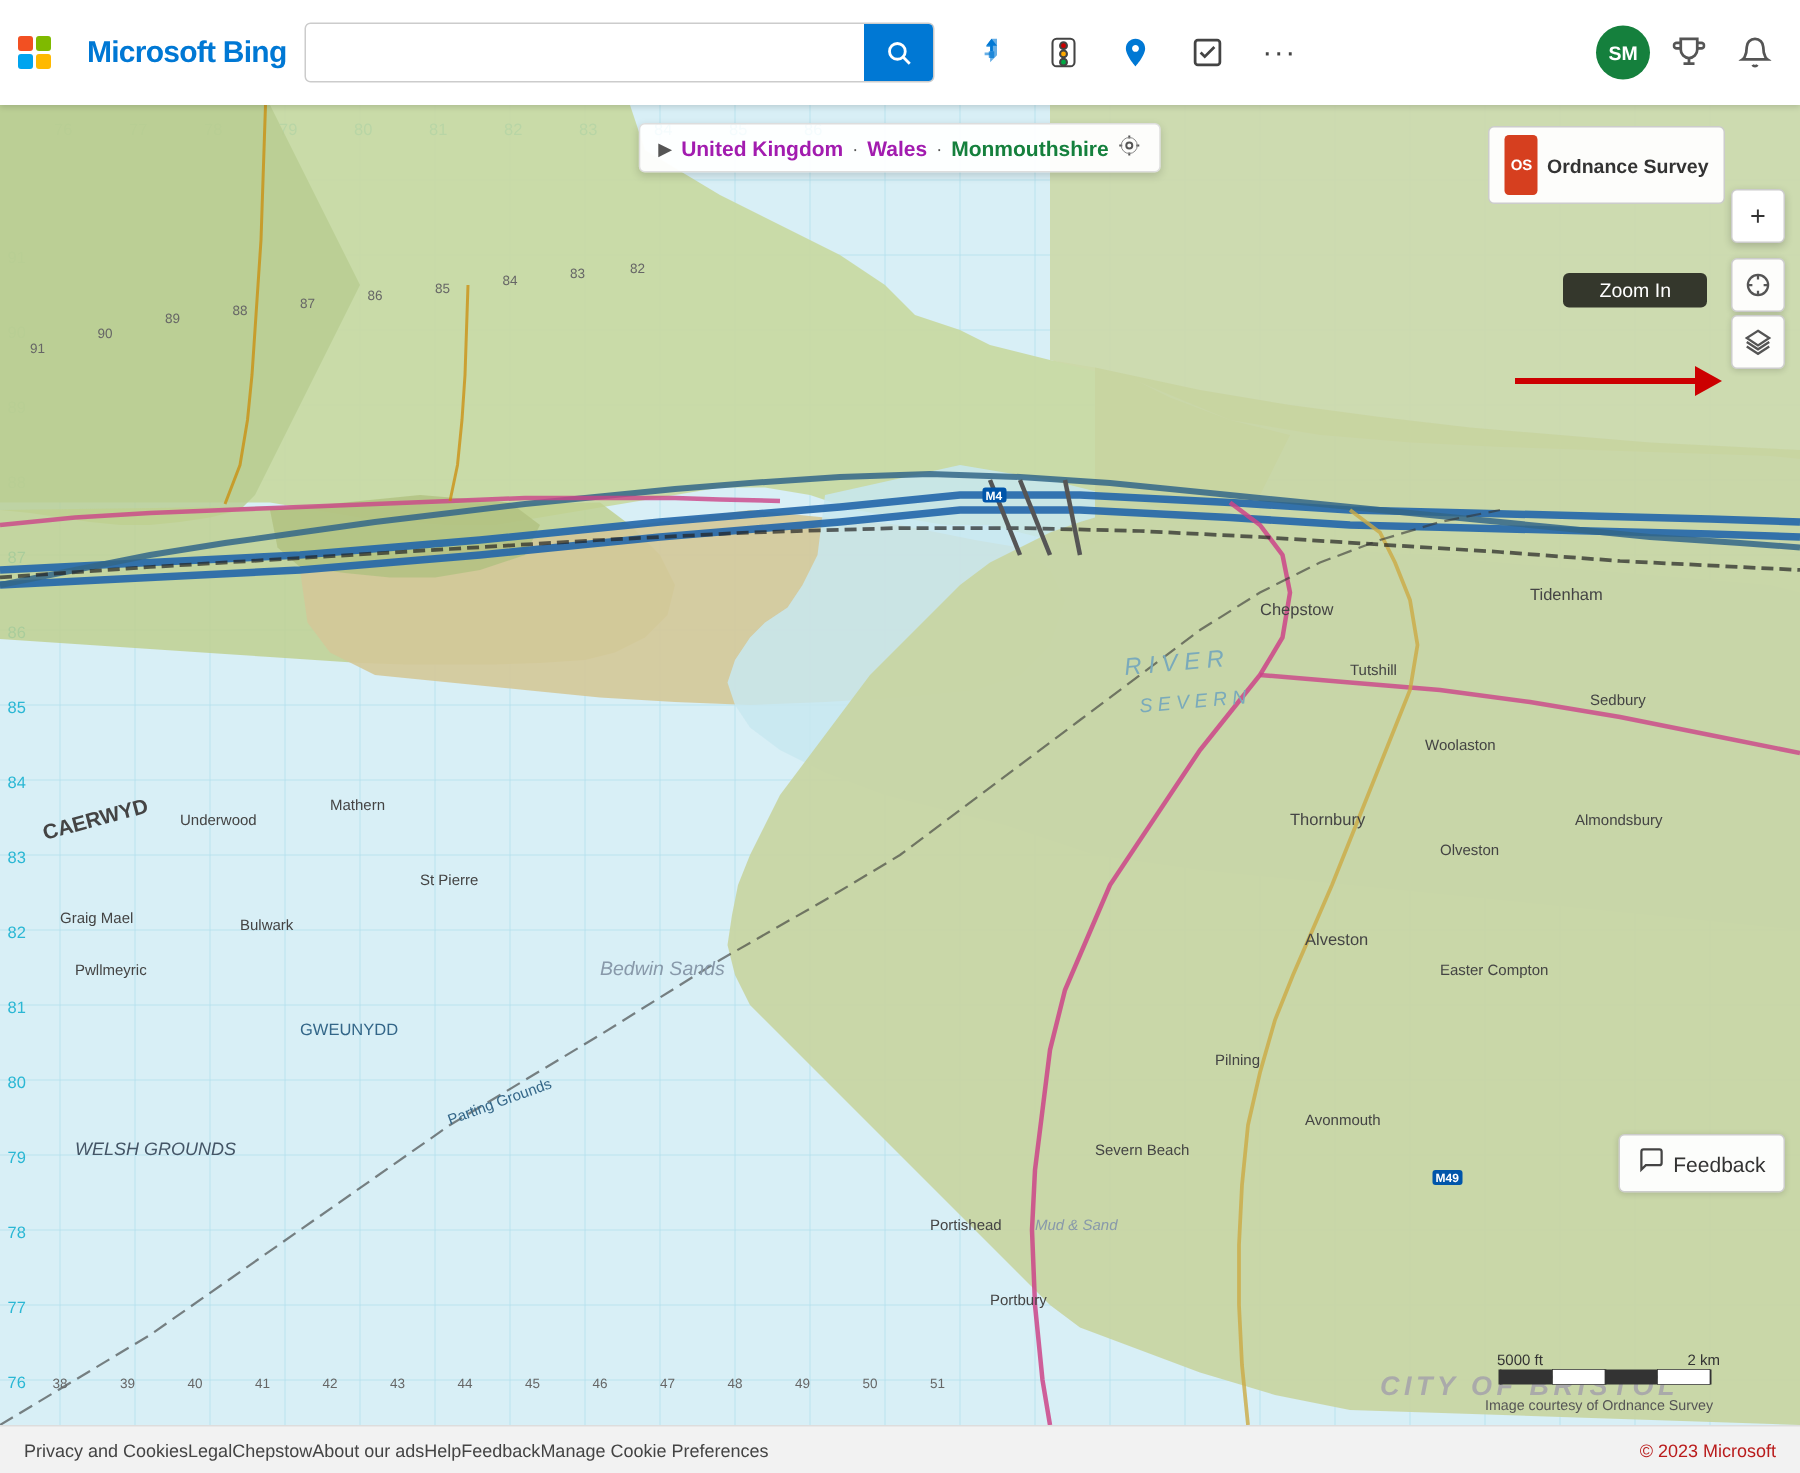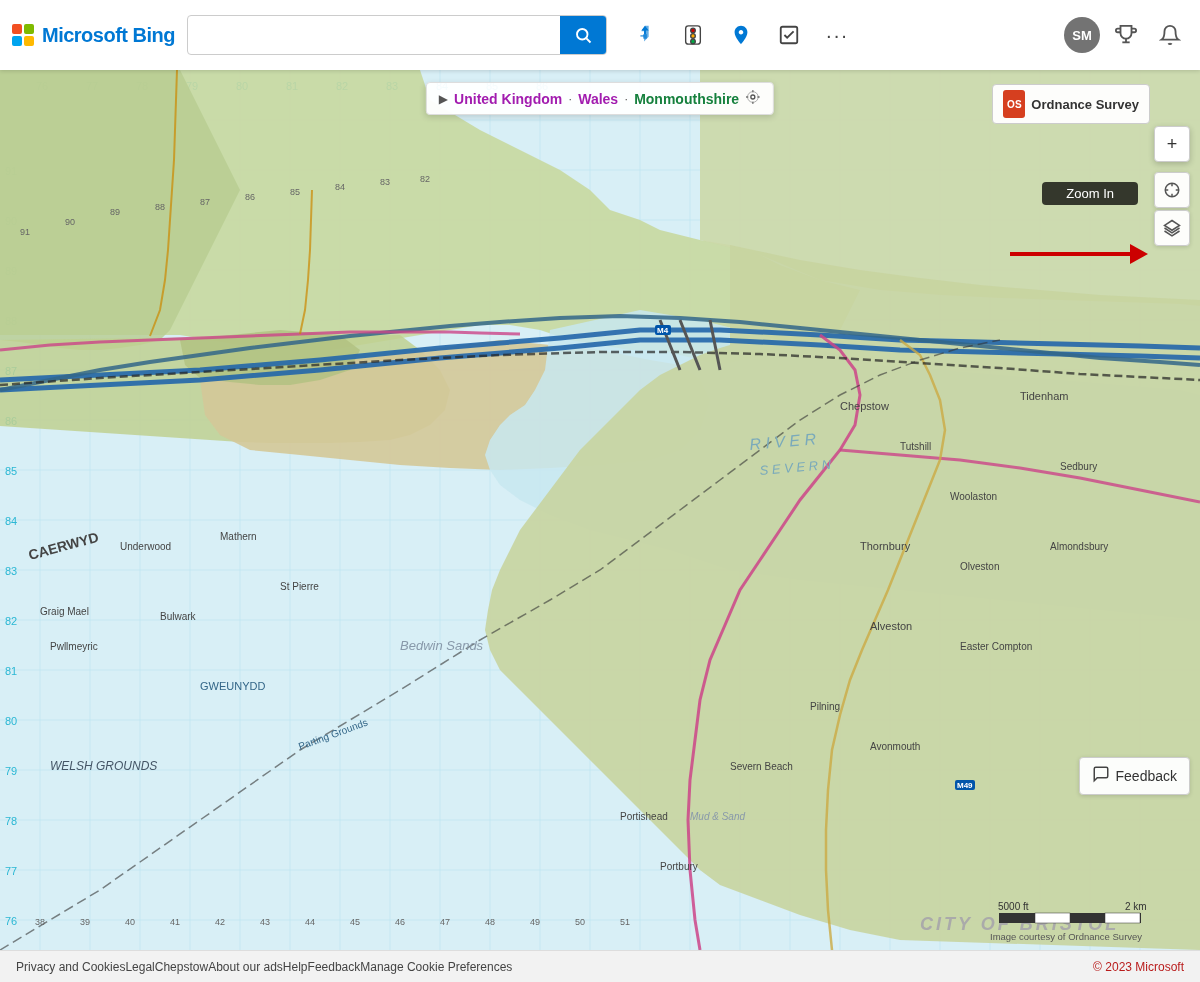--- a/index.html
+++ b/index.html
@@ -13,21 +13,21 @@
       background: #fff;
       display: flex;
       align-items: center;
       padding: 0 12px;
       z-index: 100;
       box-shadow: 0 1px 4px rgba(0,0,0,0.15);
     }
     #logo-area {
       display: flex;
       align-items: center;
-      gap: 8px;
+      gap: 24px;
       margin-right: 12px;
     }
     .bing-logo-grid {
       display: grid;
       grid-template-columns: 1fr 1fr;
       gap: 2px;
       width: 22px;
       height: 22px;
     }
     .logo-sq { border-radius: 2px; }
@@ -100,21 +100,21 @@
     #header-right {
       margin-left: auto;
       display: flex;
       align-items: center;
       gap: 8px;
     }
     #user-avatar {
       width: 36px;
       height: 36px;
       border-radius: 50%;
-      background: #737373;
+      background: #15803d;
       color: #fff;
       font-size: 13px;
       font-weight: 600;
       display: flex;
       align-items: center;
       justify-content: center;
       cursor: pointer;
     }
     .header-icon-btn {
       width: 36px;
@@ -193,21 +193,21 @@
       padding: 5px 10px;
       font-size: 13px;
       font-weight: 600;
       color: #333;
       display: flex;
       align-items: center;
       gap: 6px;
     }
     .os-logo-icon {
       width: 22px;
-      height: 28px;
+      height: 40px;
       background: #d63f1f;
       border-radius: 3px;
       display: flex;
       align-items: center;
       justify-content: center;
       color: #fff;
       font-size: 10px;
       font-weight: 700;
     }
 

